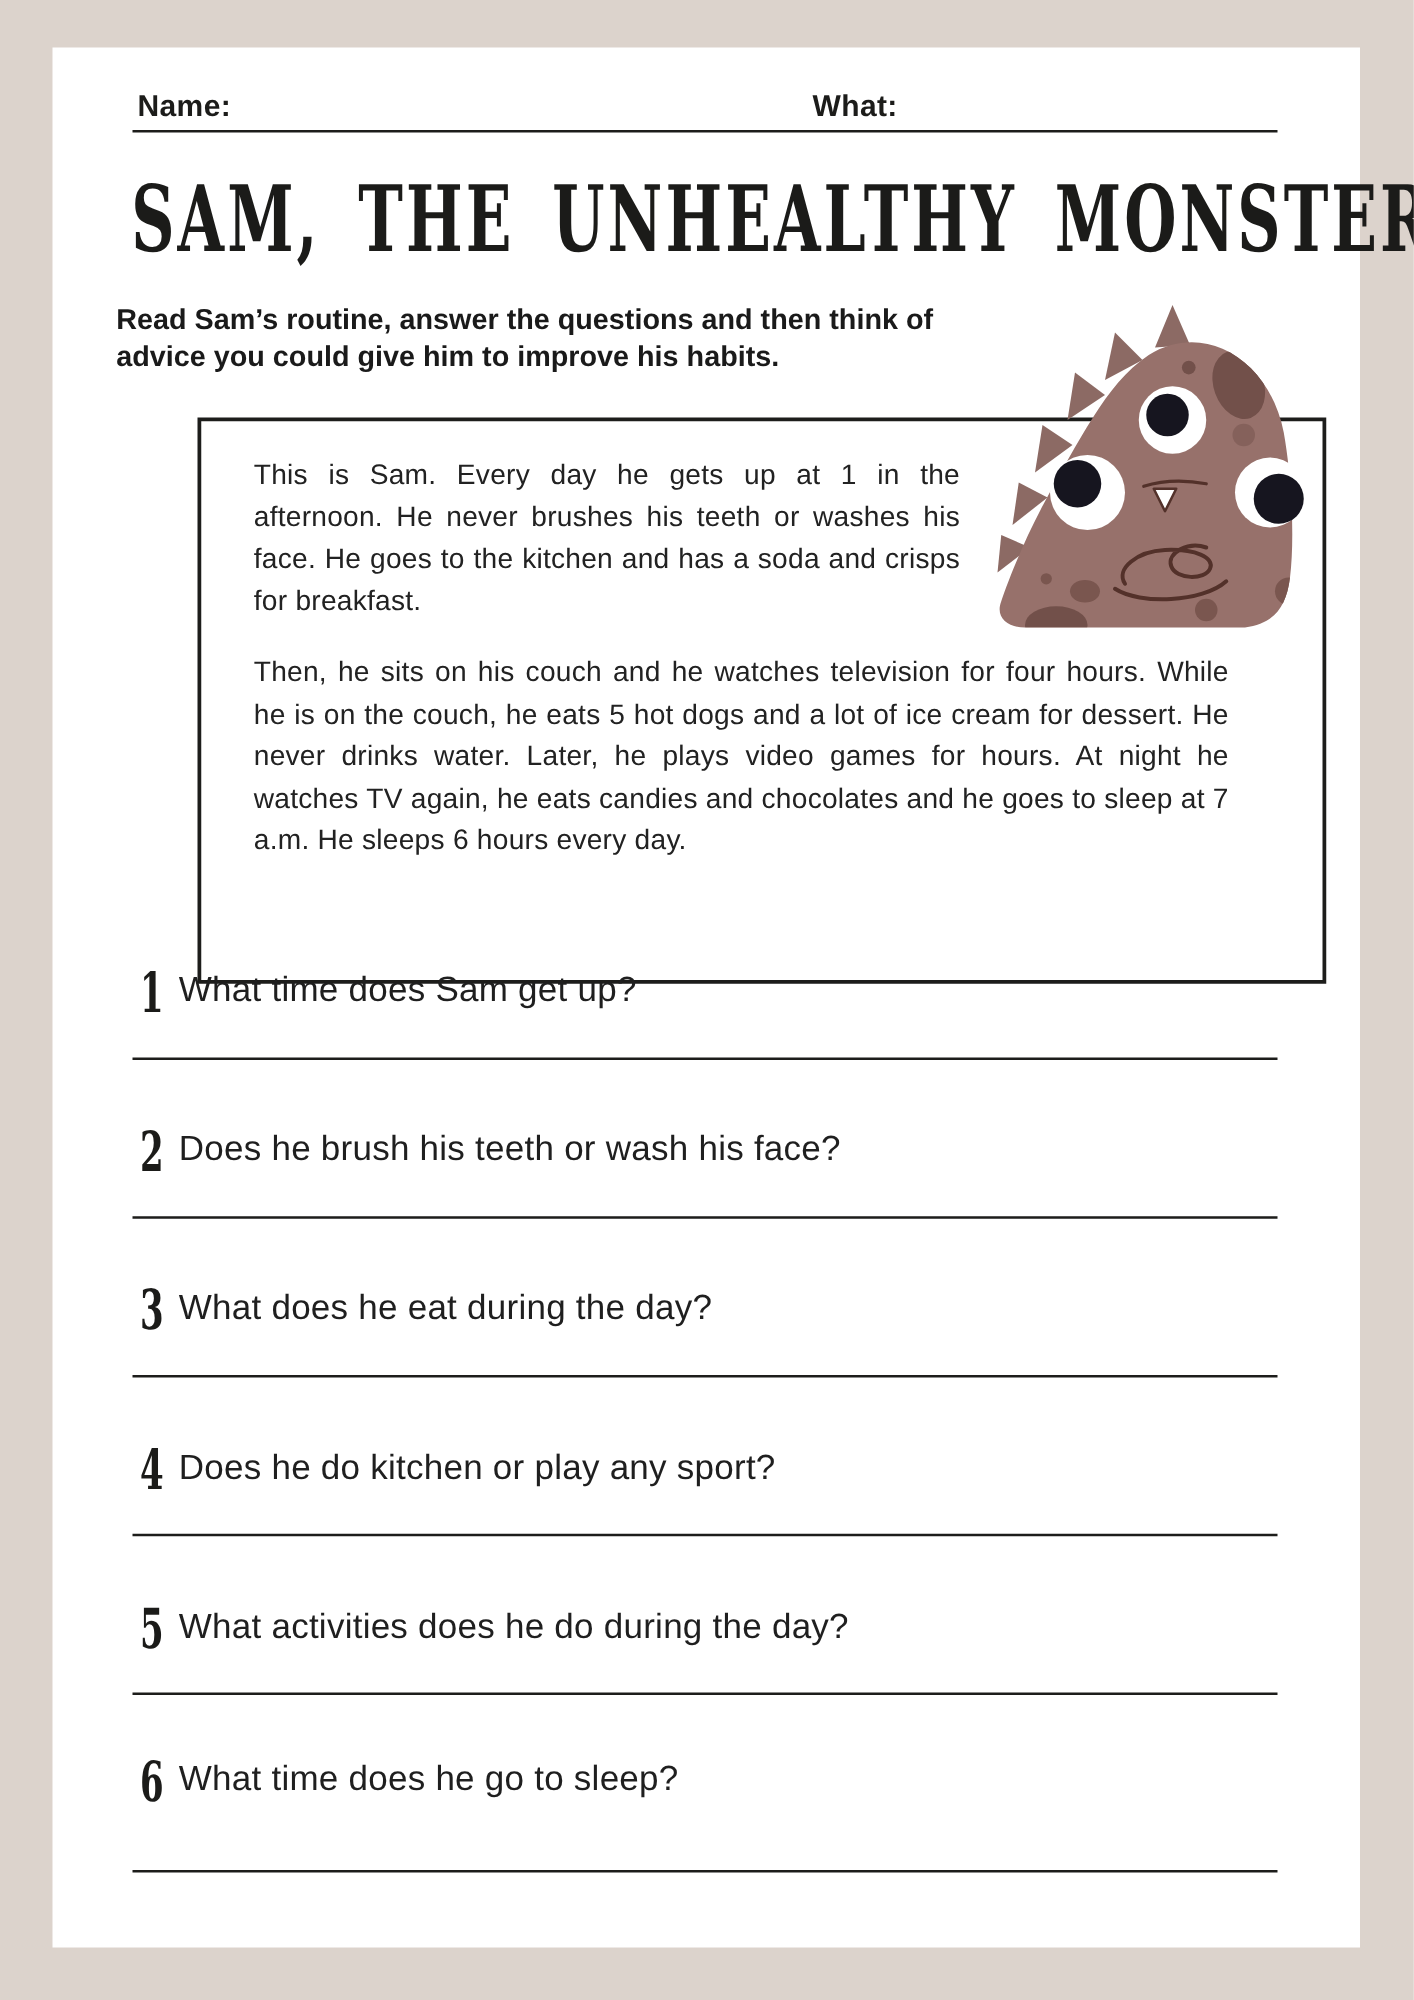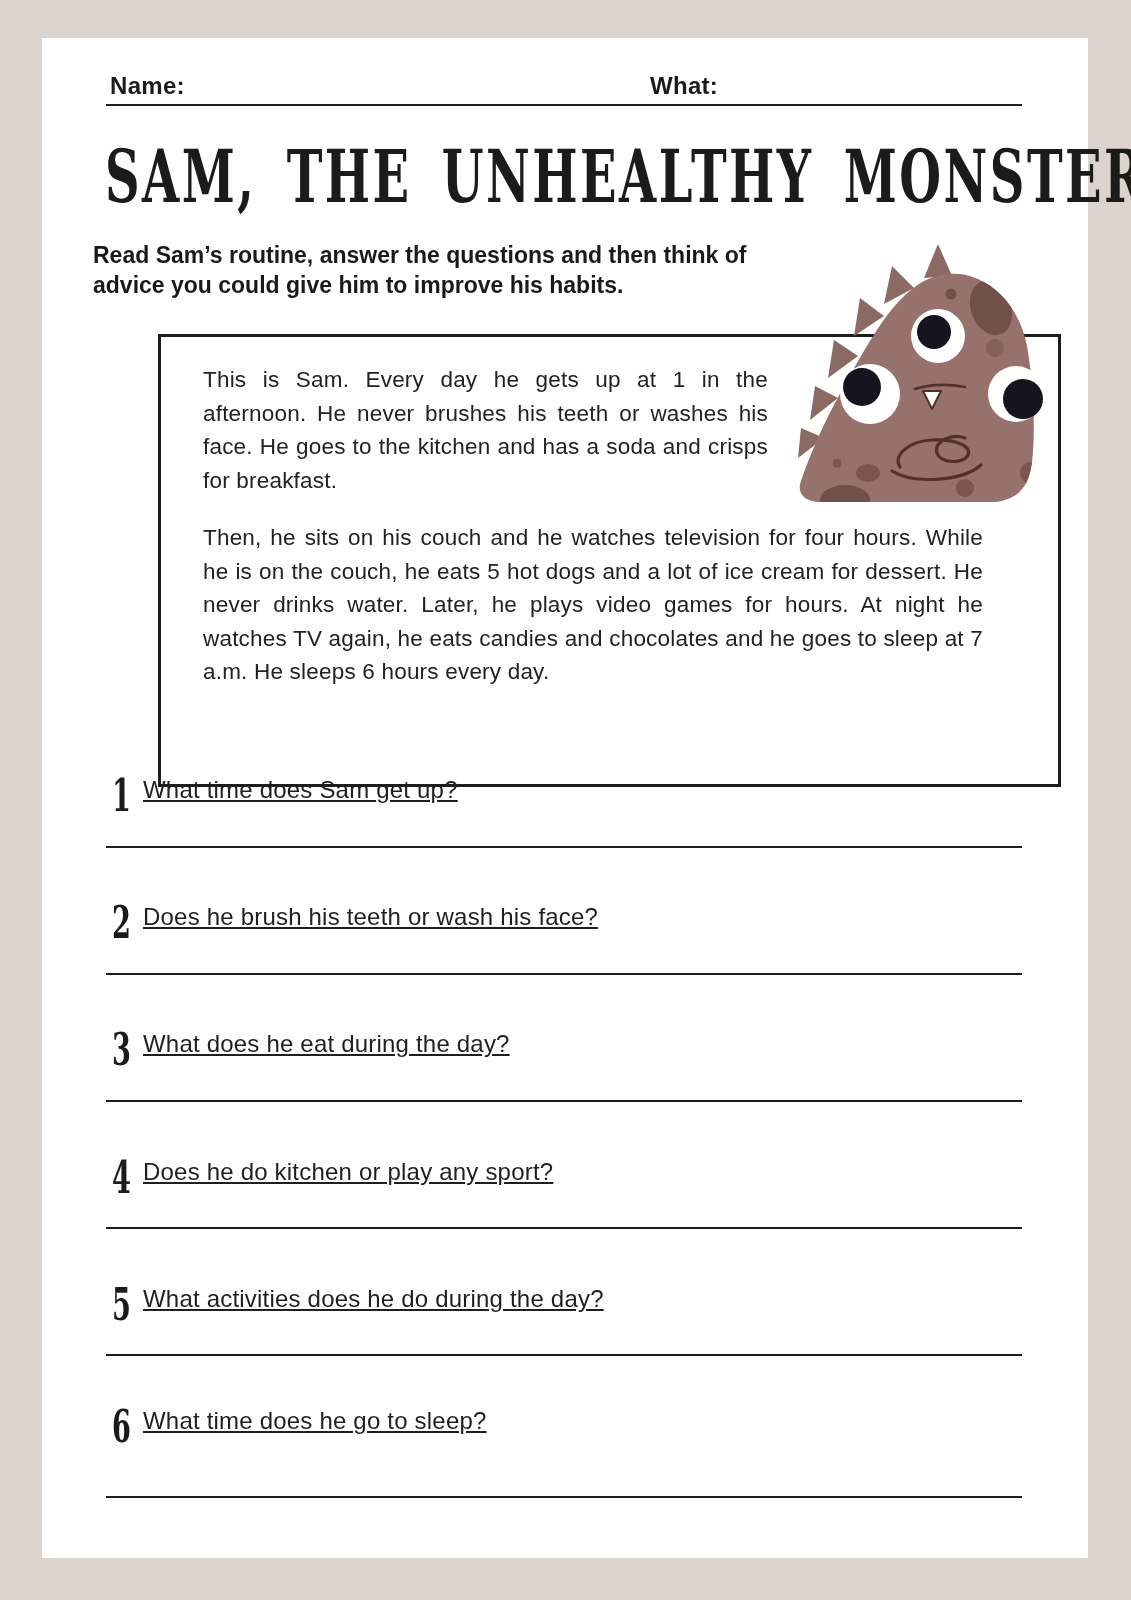--- a/index.html
+++ b/index.html
@@ -48,21 +48,21 @@
     position:absolute;left:788px;top:236px;width:256px;height:270px;z-index:5;
   }
   
   .q-num{
     position:absolute;left:112px;
     font-family:"DejaVu Serif","Liberation Serif",serif;font-weight:700;
     font-size:34px;color:#1b1b19;line-height:1;
     transform:scale(0.8,1.3);transform-origin:left top;
   }
   .q-text{
-    position:absolute;left:143px;font-size:24px;color:#1f1f1f;letter-spacing:.2px;text-decoration:underline;
+    position:absolute;left:143px;font-size:28px;color:#1f1f1f;letter-spacing:.2px;
   }
   .answer-line{
     position:absolute;left:106px;width:916px;height:2px;background:#1d1d1b;
   }
 </style>
 </head>
 <body>
 
 <div class="page"></div>
 

